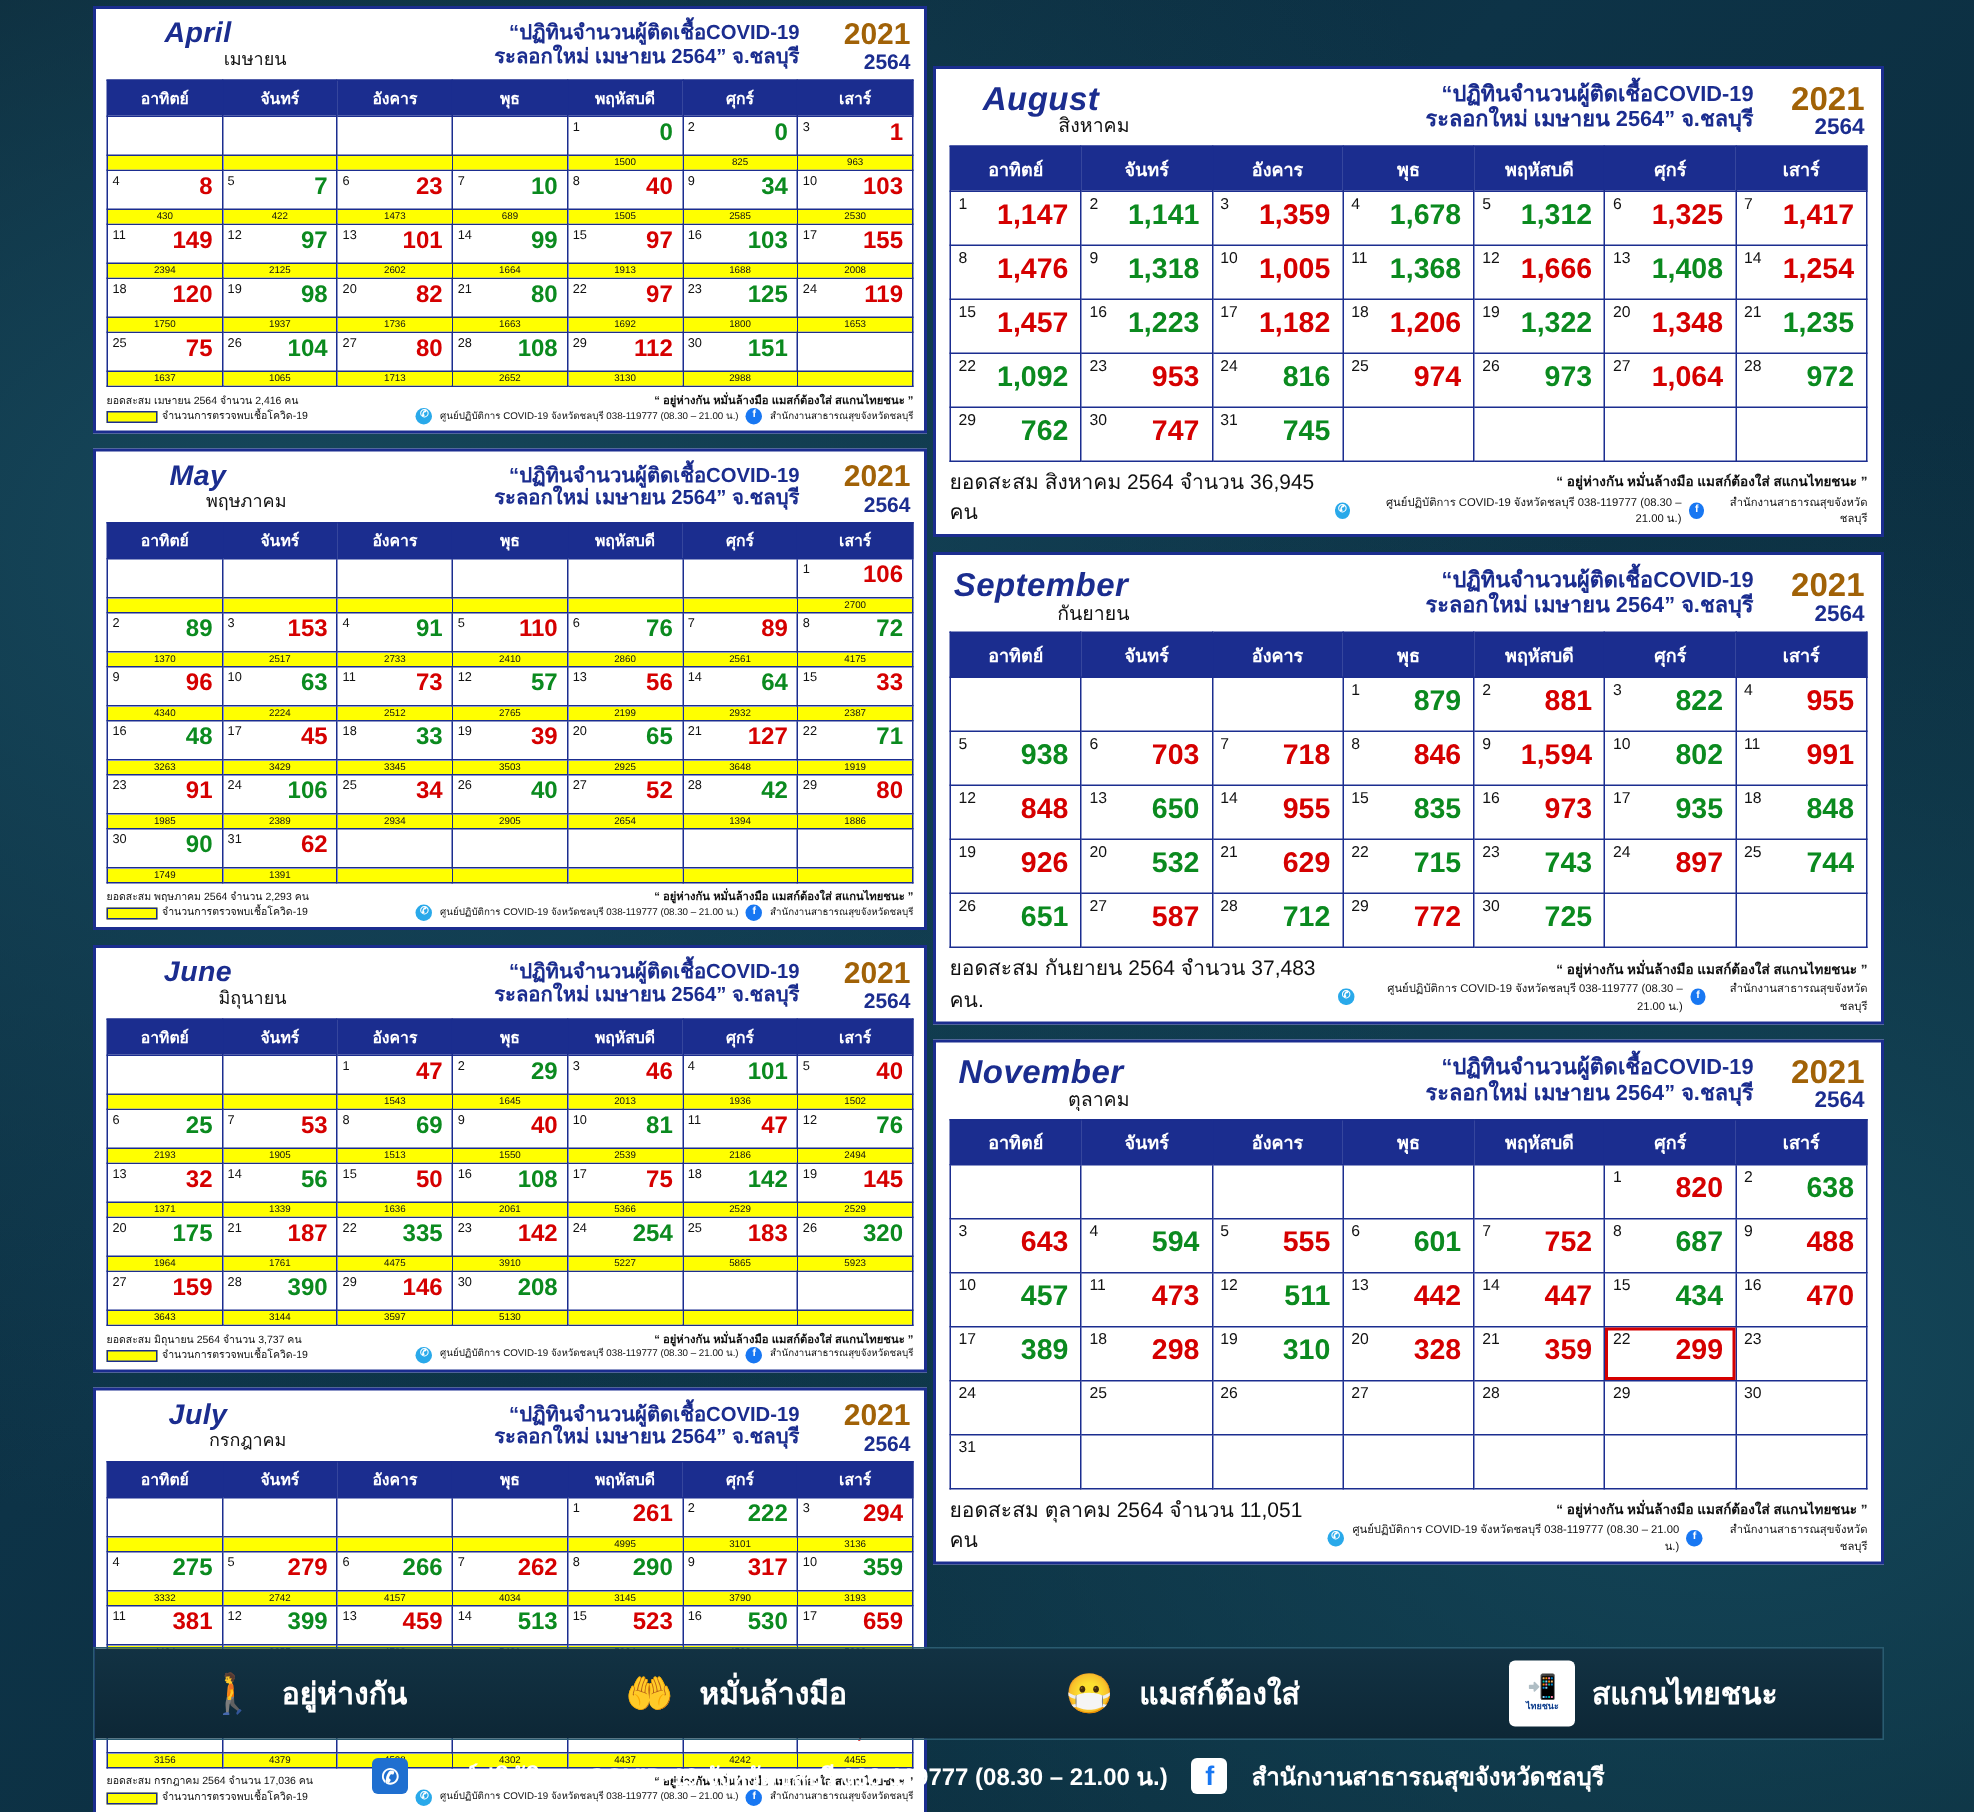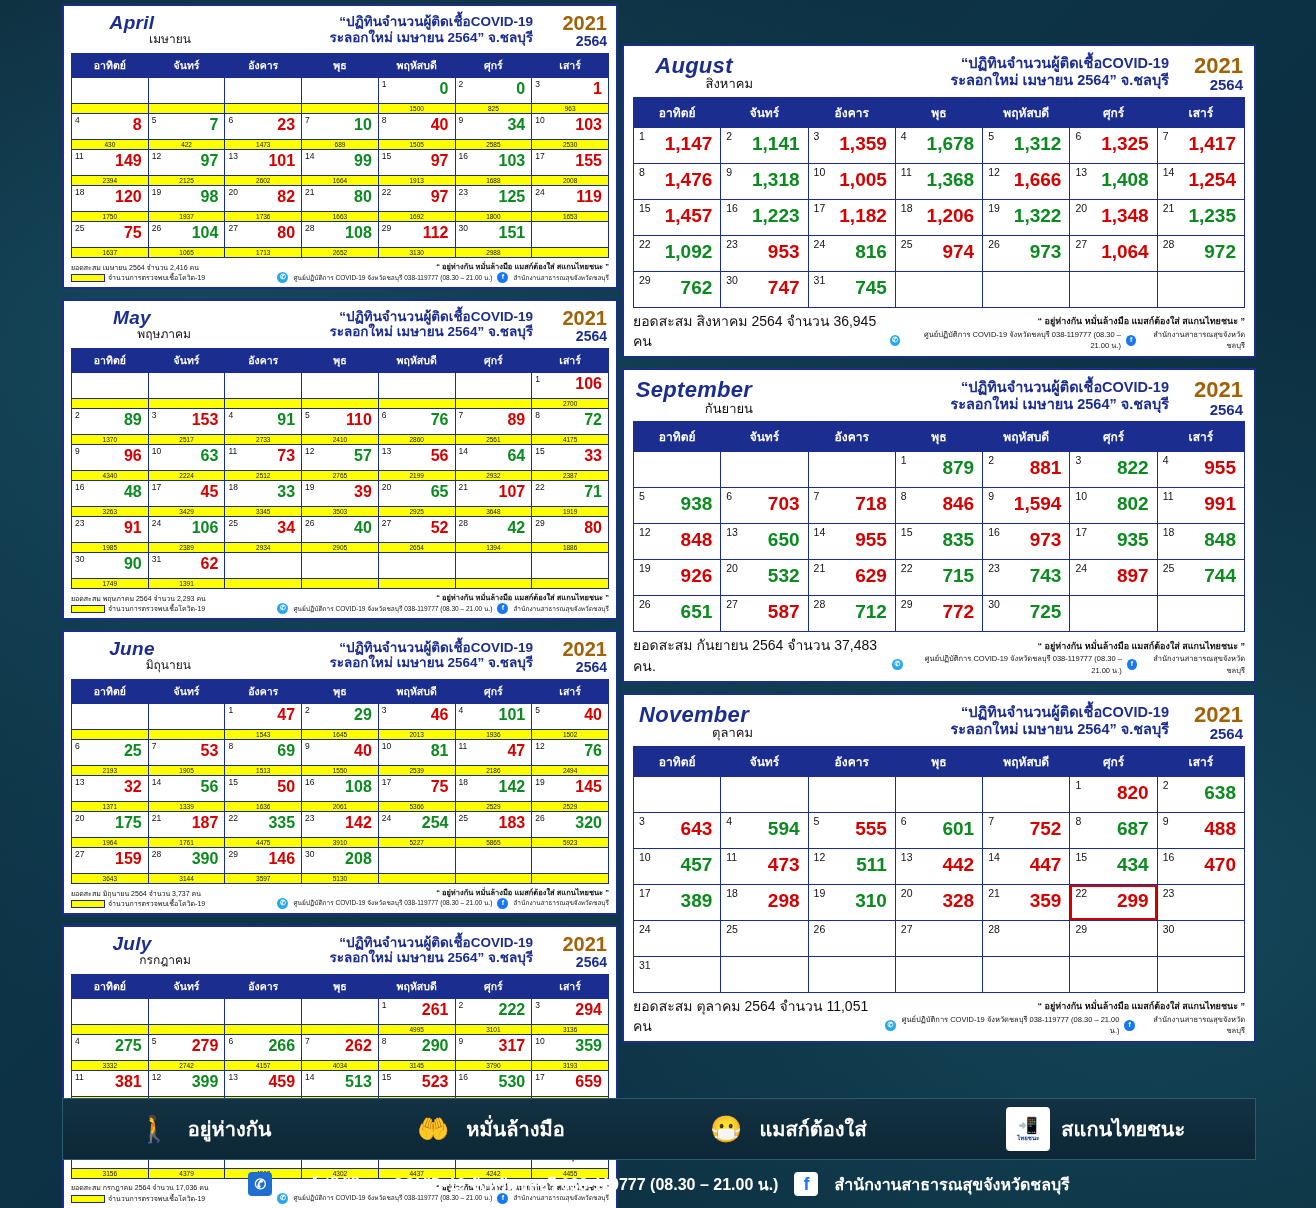--- a/index.html
+++ b/index.html
@@ -809,21 +809,21 @@
               </td>
               <td>
                 <div class="cell">
                   <span class="dnum">20</span>
                   <span class="cnum green">65</span>
                 </div>
               </td>
               <td>
                 <div class="cell">
                   <span class="dnum">21</span>
-                  <span class="cnum red">107</span>
+                  <span class="cnum red">127</span>
                 </div>
               </td>
               <td>
                 <div class="cell">
                   <span class="dnum">22</span>
                   <span class="cnum green">71</span>
                 </div>
               </td>
             </tr>
             <tr class="cum">

